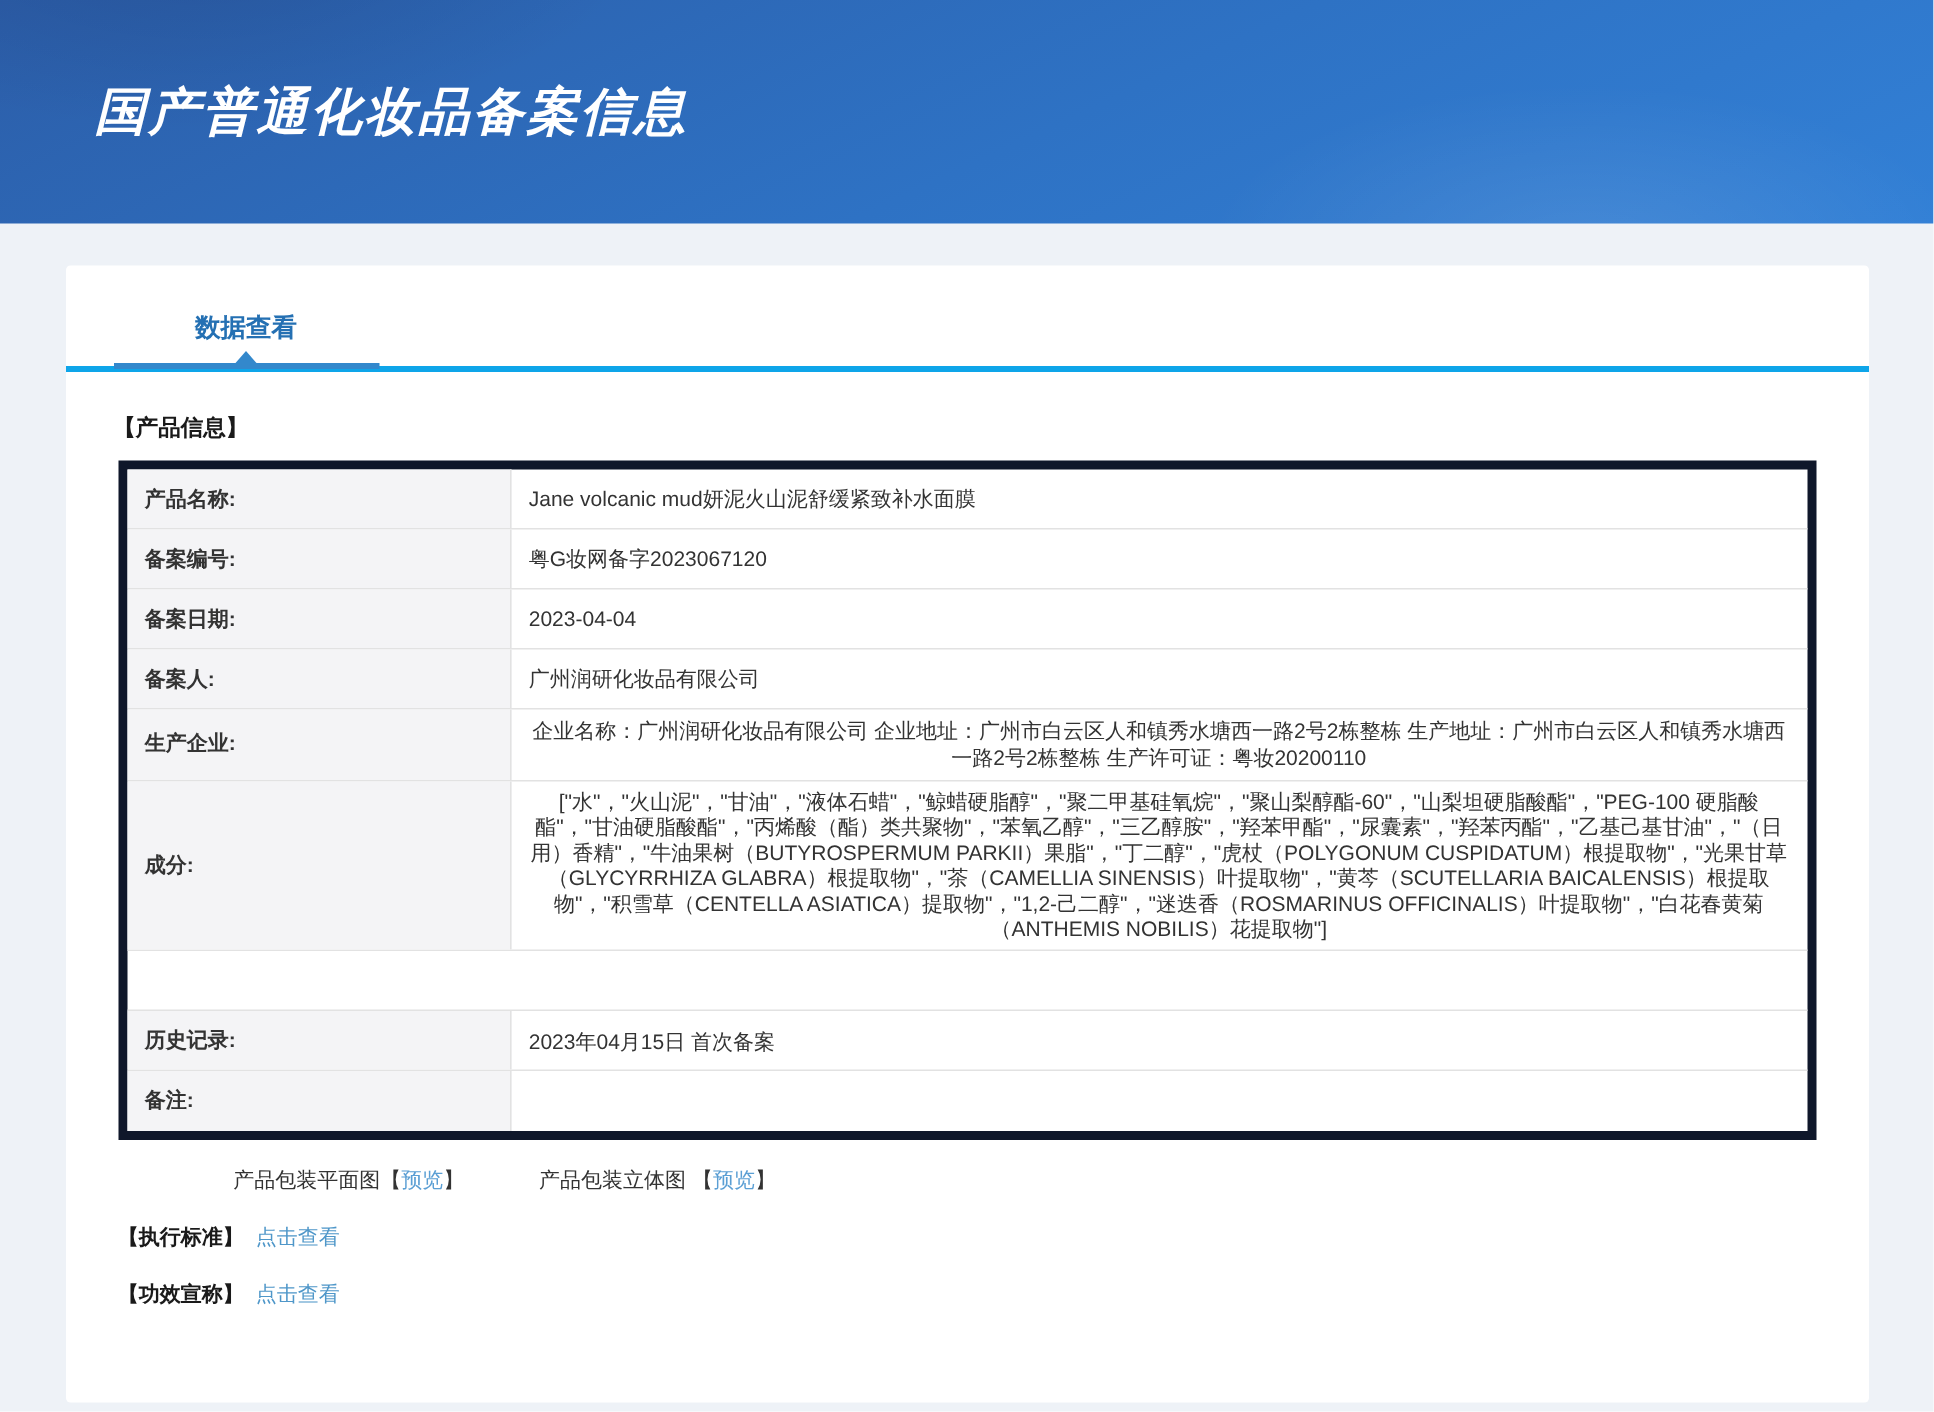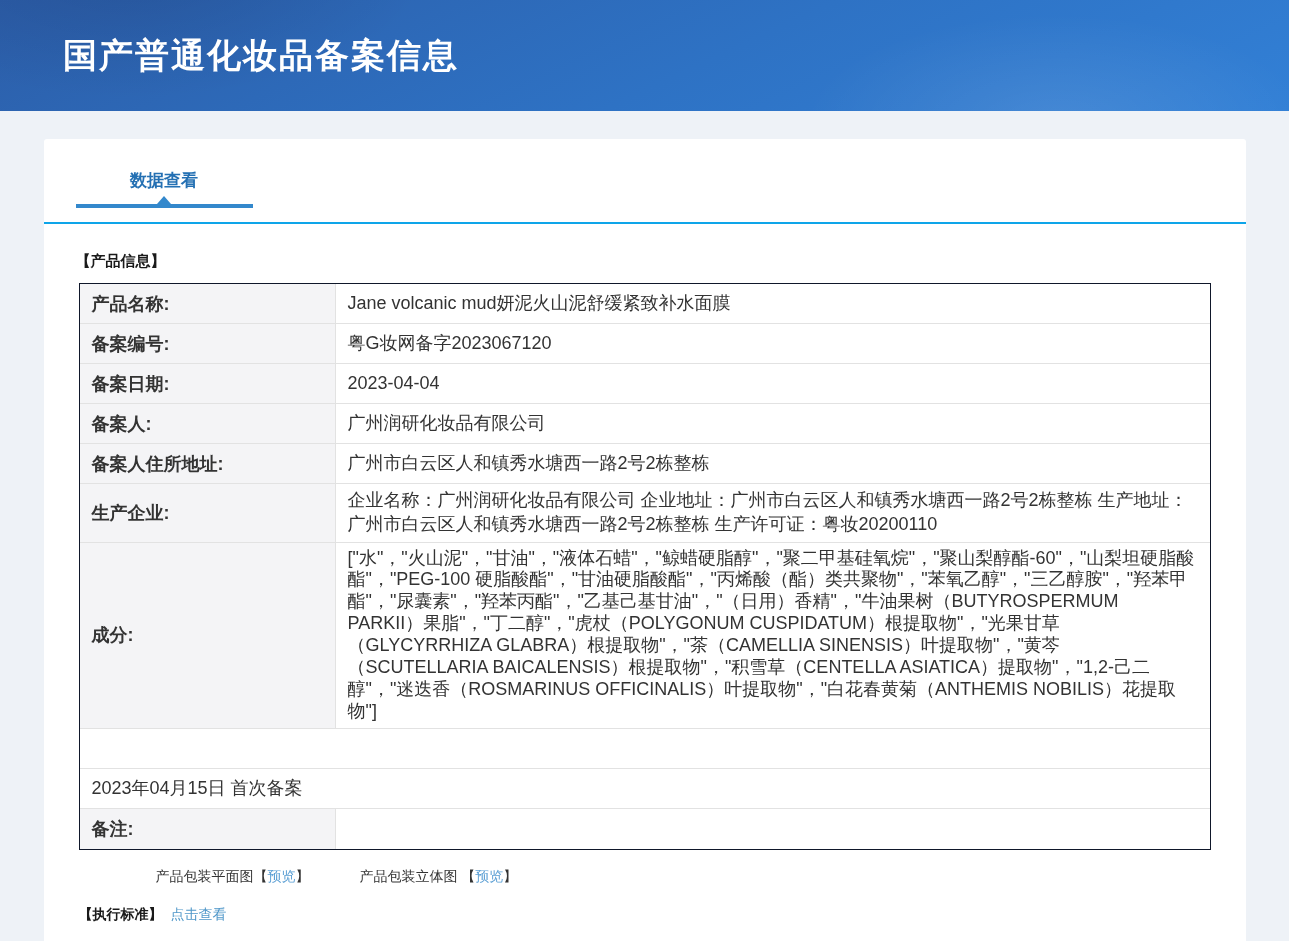--- a/index.html
+++ b/index.html
@@ -6,48 +6,49 @@
   html, body { margin: 0; padding: 0; }
   body {
     width: 1289px; height: 941px;
     background: #eef2f7;
     font-family: "Liberation Sans", sans-serif;
     color: #333;
     overflow: hidden;
   }
   
   .hero {
-    height: 111px;
+    height: 149px;
     background:
       radial-gradient(ellipse 420px 180px at 82% 110%, rgba(255,255,255,0.10), rgba(255,255,255,0) 60%),
       radial-gradient(ellipse 500px 220px at 10% -30%, rgba(0,0,30,0.12), rgba(0,0,0,0) 60%),
       linear-gradient(155deg, #2c5ea9 0%, #2e72c4 55%, #3280d6 100%);
     display: flex; align-items: center;
     padding-left: 63px;
+    font-style: italic;
   }
   .hero h1 {
     margin: 0;
     color: #ffffff;
     font-size: 34px;
     font-weight: bold;
     letter-spacing: 2px;
   }
   
   .card {
     width: 1202px;
     margin: 28px auto 0;
     background: #ffffff;
     border-radius: 3px;
     padding-bottom: 42px;
     min-height: 758px;
   }
   
   .tabbar {
-    padding: 30px 0 16px 32px;
-    border-bottom: 2px solid #0ea5e9;
+    padding: 30px 0 0 32px;
+    border-bottom: 4px solid #0ea5e9;
   }
   .tab {
     display: inline-block;
     width: 177px;
     text-align: center;
     color: #2470b3;
     font-size: 17px;
     font-weight: bold;
     padding-bottom: 14px;
     position: relative;
@@ -68,22 +69,23 @@
   
   .section-title {
     margin: 28px 32px 12px;
     font-size: 15px;
     font-weight: bold;
     color: #1a1a1a;
   }
   
   .info-table {
     margin: 0 35px;
-    border: 1px solid #0f172a;
-    font-size: 18px;
+    border: 6px solid #0f172a;
+    font-size: 14px;
+    text-align: center;
   }
   .row { display: flex; border-bottom: 1px solid #e2e2e2; min-height: 40px; }
   .row:last-child { border-bottom: none; gap: 16px; }
   .cell-label {
     width: 256px;
     background: #f4f4f6;
     border-right: 1px solid #e2e2e2;
     display: flex; align-items: center;
     padding: 5px 12px;
     font-weight: bold;
@@ -140,35 +142,32 @@
     </div>
     <div class="row">
       <div class="cell-label">备案日期:</div>
       <div class="cell-value">2023-04-04</div>
     </div>
     <div class="row">
       <div class="cell-label">备案人:</div>
       <div class="cell-value">广州润研化妆品有限公司</div>
     </div>
     <div class="row">
-      <div class="cell-label">备案人住所地址:</div>
-      <div class="cell-value">广州市白云区人和镇秀水塘西一路2号2栋整栋</div>
-    </div>
-    <div class="row">
       <div class="cell-label">生产企业:</div>
       <div class="cell-value">企业名称：广州润研化妆品有限公司 企业地址：广州市白云区人和镇秀水塘西一路2号2栋整栋 生产地址：广州市白云区人和镇秀水塘西一路2号2栋整栋 生产许可证：粤妆20200110</div>
     </div>
     <div class="row">
       <div class="cell-label">成分:</div>
       <div class="cell-value tight">["水"，"火山泥"，"甘油"，"液体石蜡"，"鲸蜡硬脂醇"，"聚二甲基硅氧烷"，"聚山梨醇酯-60"，"山梨坦硬脂酸酯"，"PEG-100 硬脂酸酯"，"甘油硬脂酸酯"，"丙烯酸（酯）类共聚物"，"苯氧乙醇"，"三乙醇胺"，"羟苯甲酯"，"尿囊素"，"羟苯丙酯"，"乙基己基甘油"，"（日用）香精"，"牛油果树（BUTYROSPERMUM PARKII）果脂"，"丁二醇"，"虎杖（POLYGONUM CUSPIDATUM）根提取物"，"光果甘草（GLYCYRRHIZA GLABRA）根提取物"，"茶（CAMELLIA SINENSIS）叶提取物"，"黄芩（SCUTELLARIA BAICALENSIS）根提取物"，"积雪草（CENTELLA ASIATICA）提取物"，"1,2-己二醇"，"迷迭香（ROSMARINUS OFFICINALIS）叶提取物"，"白花春黄菊（ANTHEMIS NOBILIS）花提取物"]</div>
     </div>
     <div class="row">
       <div class="cell-value"></div>
     </div>
     <div class="row">
+      <div class="cell-label">历史记录:</div>
       <div class="cell-value">2023年04月15日 首次备案</div>
     </div>
     <div class="row">
       <div class="cell-label">备注:</div>
       <div class="cell-value"></div>
     </div>
   </div>
 
 
   <div class="pkg-line">

